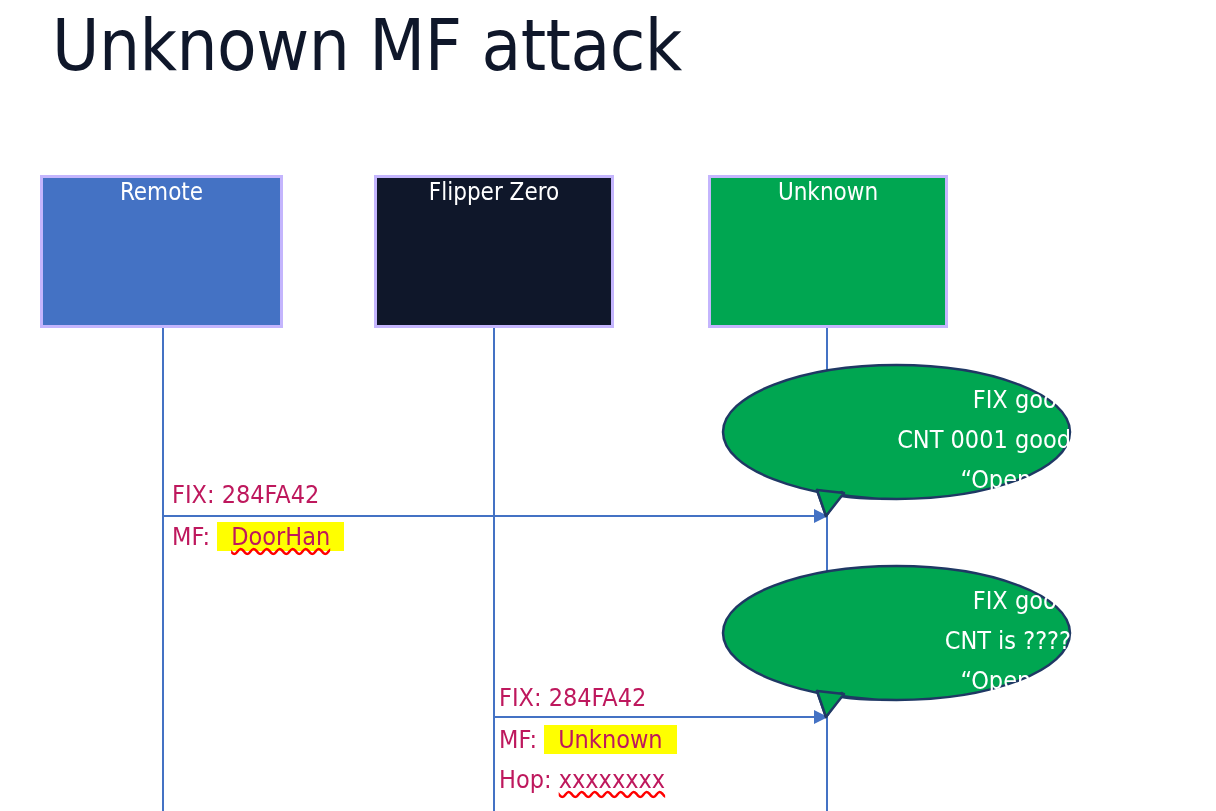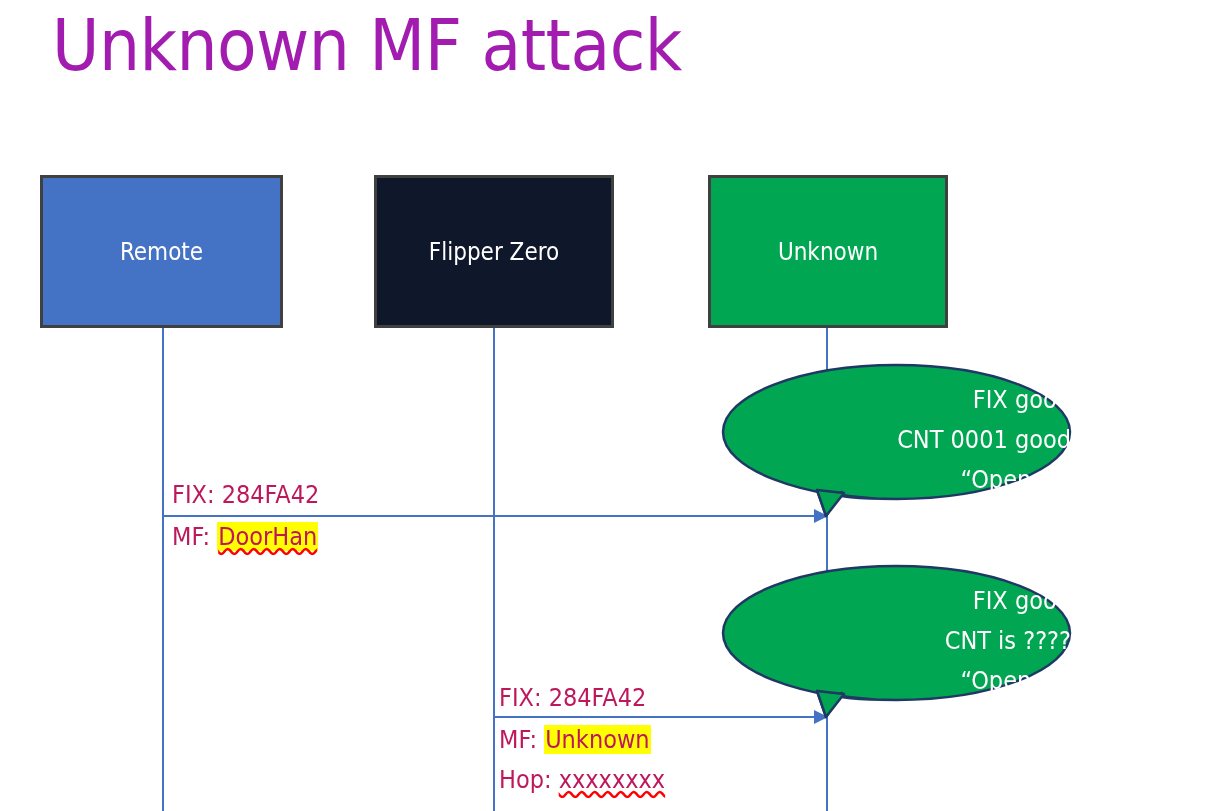--- a/index.html
+++ b/index.html
@@ -24,32 +24,31 @@
   #slide-title {
     position: absolute;
     left: 52px;
     top: 6px;
     width: 1000px;
     font-family: "DejaVu Sans Condensed", "Liberation Sans Narrow", "Liberation Sans", sans-serif;
     font-size: 72px;
     font-weight: 300;
     font-stretch: condensed;
     line-height: 1.1;
-    color: #a21caf;
+    color: #0f172a;
     letter-spacing: -0.5px;
     white-space: nowrap;
   }
 
   
   .actor-box {
     position: absolute;
     box-sizing: border-box;
-    border: 3px solid #404040;
+    border: 3px solid #c4b5fd;
     display: flex;
-    align-items: center;
     justify-content: center;
     color: #ffffff;
     font-size: 24px;
     font-weight: 400;
     font-family: "DejaVu Sans Condensed", "Liberation Sans Narrow", "Liberation Sans", sans-serif;
     font-stretch: condensed;
     text-align: center;
   }
   #actor-remote {
     left: 40px; top: 175px; width: 243px; height: 153px;
@@ -105,21 +104,21 @@
     line-height: 40px;
     white-space: nowrap;
   }
   #msg1-above { left: 172px; top: 475px; }
   #msg1-below { left: 172px; top: 517px; }
   #msg2-above { left: 499px; top: 678px; }
   #msg2-below { left: 499px; top: 720px; }
 
   .hl {
     background: #FFFF00;
-    padding: 0 1px;
+    padding: 0 14px;
   }
   .squiggle {
     text-decoration: underline wavy #FF0000;
     text-decoration-skip-ink: none;
     text-underline-offset: 2px;
   }
 
   
   .callout {
     position: absolute;

